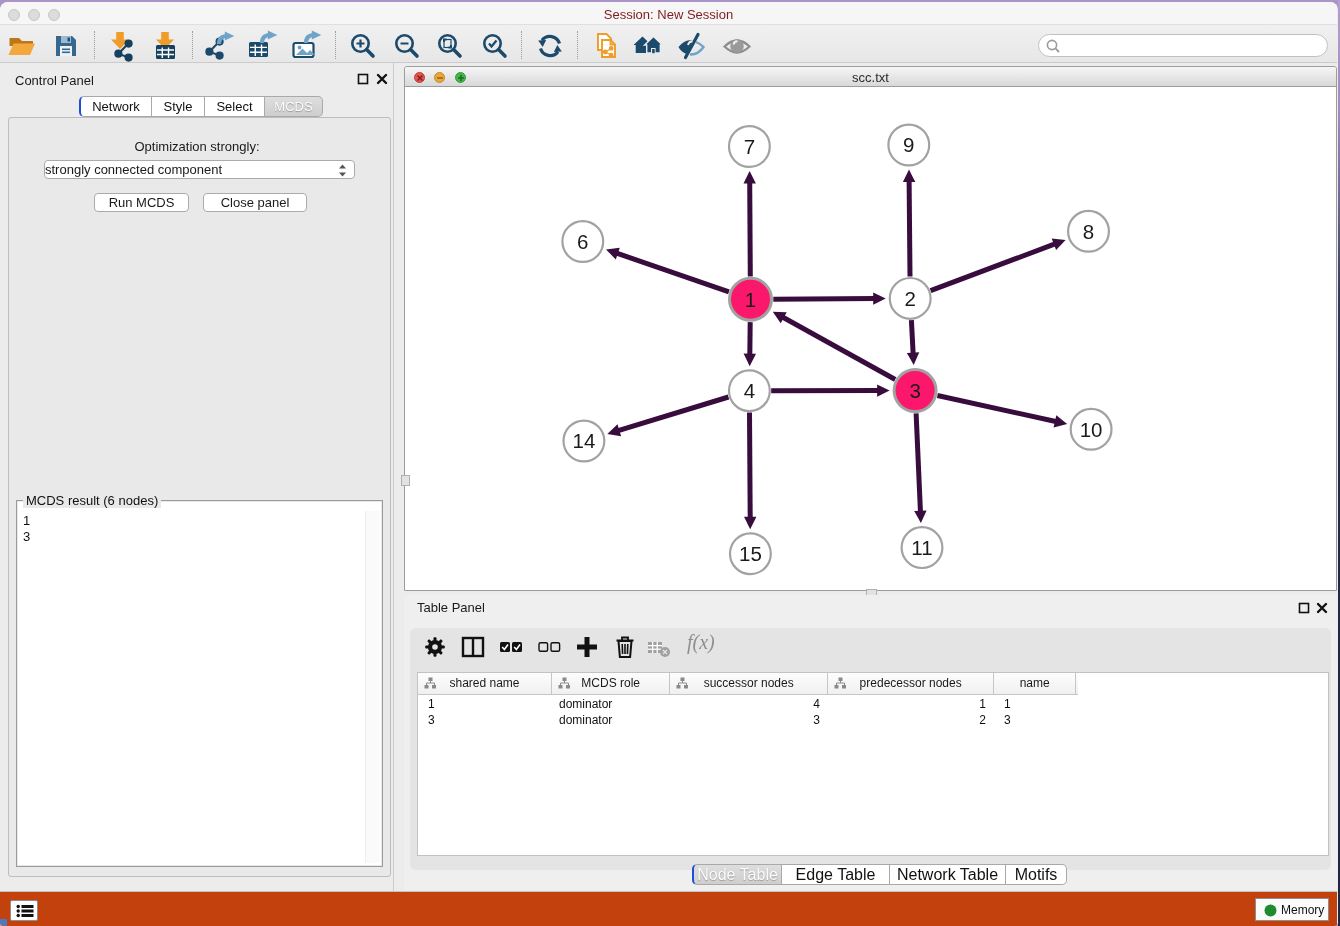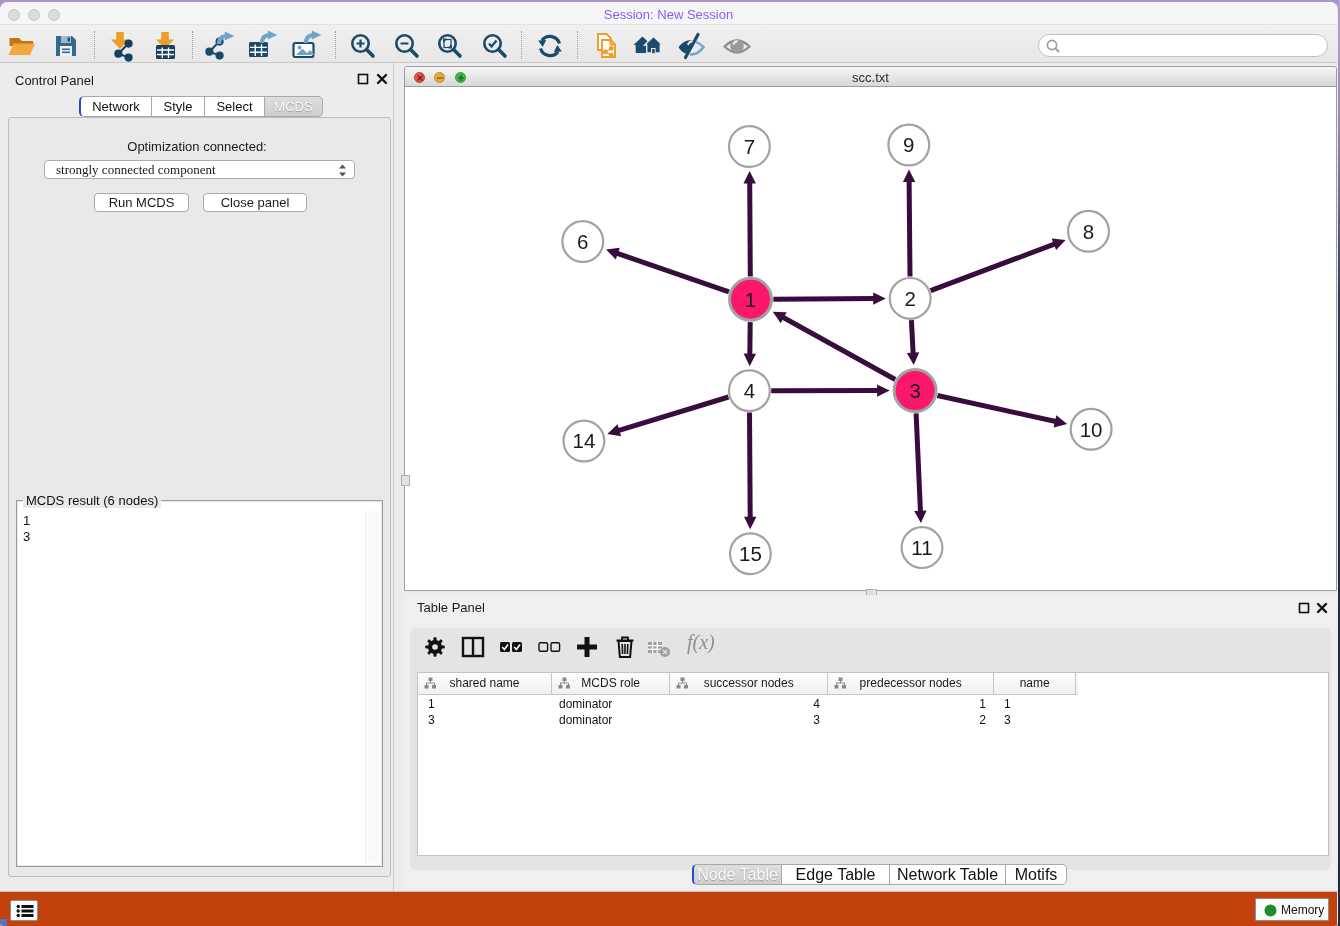--- a/index.html
+++ b/index.html
@@ -7,21 +7,21 @@
        font-family:"Liberation Sans",sans-serif;background:#ab94c8;}
   .abs{position:absolute;}
   #app{position:absolute;left:0;top:2px;width:1337.5px;height:924px;background:#ececec;
        border-radius:8px 8px 4px 4px;overflow:hidden;}
   #deskright{position:absolute;right:0;top:0;width:2.5px;height:926px;
        background:linear-gradient(#b4a0cf 0%,#a18abd 12%,#6d6792 22%,#31395c 32%,#222b4a 45%,#1d2642 100%);}
   #titlebar{position:absolute;left:0;top:0;width:1337px;height:22px;background:#f6f6f6;}
   .tl{position:absolute;top:7px;width:12px;height:12px;border-radius:50%;
       background:#dcdcdc;border:1px solid #c6c6c6;box-sizing:border-box;}
   #wintitle{position:absolute;top:5px;left:0;width:1337px;text-align:center;
-      font-size:13px;color:#8b5cf6;}
+      font-size:13px;color:#7f1d1d;}
   #toolbar{position:absolute;left:0;top:22px;width:1337px;height:39px;
       background:linear-gradient(#f0f0f0,#e7e7e7);border-top:1px solid #e0e0e0;
       border-bottom:1px solid #cacaca;box-sizing:border-box;}
   .tsep{position:absolute;top:6px;height:28px;width:0;
       border-left:1px dotted #9a9a9a;}
   #searchbox{position:absolute;left:1038px;top:9px;width:290px;height:23px;background:#fff;
       border:1px solid #c0c0c0;border-radius:12px;box-sizing:border-box;}
   
   #cpanel{position:absolute;left:0;top:61px;width:394px;height:828px;background:#ececec;border-right:1px solid #cccccc;box-sizing:border-box;}
   #cpanel .hdr{position:absolute;left:15px;top:10px;font-size:13px;color:#1a1a1a;}
@@ -31,21 +31,21 @@
   .tab.first{border-left:2px solid #1d4ed8;border-radius:5px 0 0 5px;}
   .tab.last{border-radius:0 5px 5px 0;}
   .tab.sel{background:linear-gradient(#dedede,#cecece);color:#fbfbfb;
        text-shadow:0 1px 1px #9a9a9a;}
   #cpcontent{position:absolute;left:8px;top:54px;width:383px;height:760px;
        background:#e9e9e9;border:1px solid #bdbdbd;border-radius:3px;box-sizing:border-box;}
   #optlabel{position:absolute;left:0;top:76px;width:394px;text-align:center;
        font-size:13px;color:#1a1a1a;}
   #optsel{position:absolute;left:44px;top:97px;width:311px;height:19px;background:#fff;
        border:1px solid #ababab;border-radius:4px;box-sizing:border-box;
-       font-size:13px;color:#1a1a1a;line-height:18px;padding-left:11px;font-family:Liberation Serif, serif;}
+       font-size:13px;color:#1a1a1a;line-height:18px;}
   .btn{position:absolute;top:130px;height:19px;background:#fff;
        border:1px solid #ababab;border-radius:4px;box-sizing:border-box;
        font-size:13px;color:#1a1a1a;text-align:center;line-height:18px;}
   #fieldset{position:absolute;left:16px;top:437px;width:367px;height:367px;
        border:1px solid #9a9a9a;box-sizing:border-box;}
   #fslegend{position:absolute;left:6px;top:-8px;background:#e9e9e9;padding:0 3px;
        font-size:13px;color:#111;}
   #fsarea{position:absolute;left:1px;top:1px;right:1px;bottom:1px;background:#fff;}
   #fstrack{position:absolute;right:1px;top:9px;width:14px;bottom:2px;background:#fafafa;
        border-left:1px solid #eeeeee;}
@@ -239,21 +239,21 @@
 <svg class="abs" style="left:376px;top:10px;" width="12" height="12" viewBox="0 0 12 12">
         <path d="M2 2 L10 10 M10 2 L2 10" stroke="#111" stroke-width="2.4" stroke-linecap="round"></path>
       </svg>
     <div id="cpcontent"></div>
     <div id="cptabs">
       <div class="tab first" style="width:73px;">Network</div>
       <div class="tab" style="width:53px;">Style</div>
       <div class="tab" style="width:60px;">Select</div>
       <div class="tab sel last" style="width:58px;">MCDS</div>
     </div>
-    <div id="optlabel">Optimization connected:</div>
+    <div id="optlabel">Optimization strongly:</div>
     <div id="optsel">strongly connected component<svg class="abs" style="right:7px;top:3px;" width="9" height="13" viewBox="0 0 9 13">
           <path d="M4.5 0.5 L8 4.5 H1 z" fill="#555"></path>
           <path d="M4.5 12.5 L8 8.5 H1 z" fill="#555"></path>
         </svg></div>
     <div class="btn" style="left:94px;width:95px;">Run MCDS</div>
     <div class="btn" style="left:203px;width:104px;">Close panel</div>
     <div id="fieldset">
       <div id="fsarea">
         <div id="fstrack"></div>
         <div class="ln" style="top:11px;">1</div>

